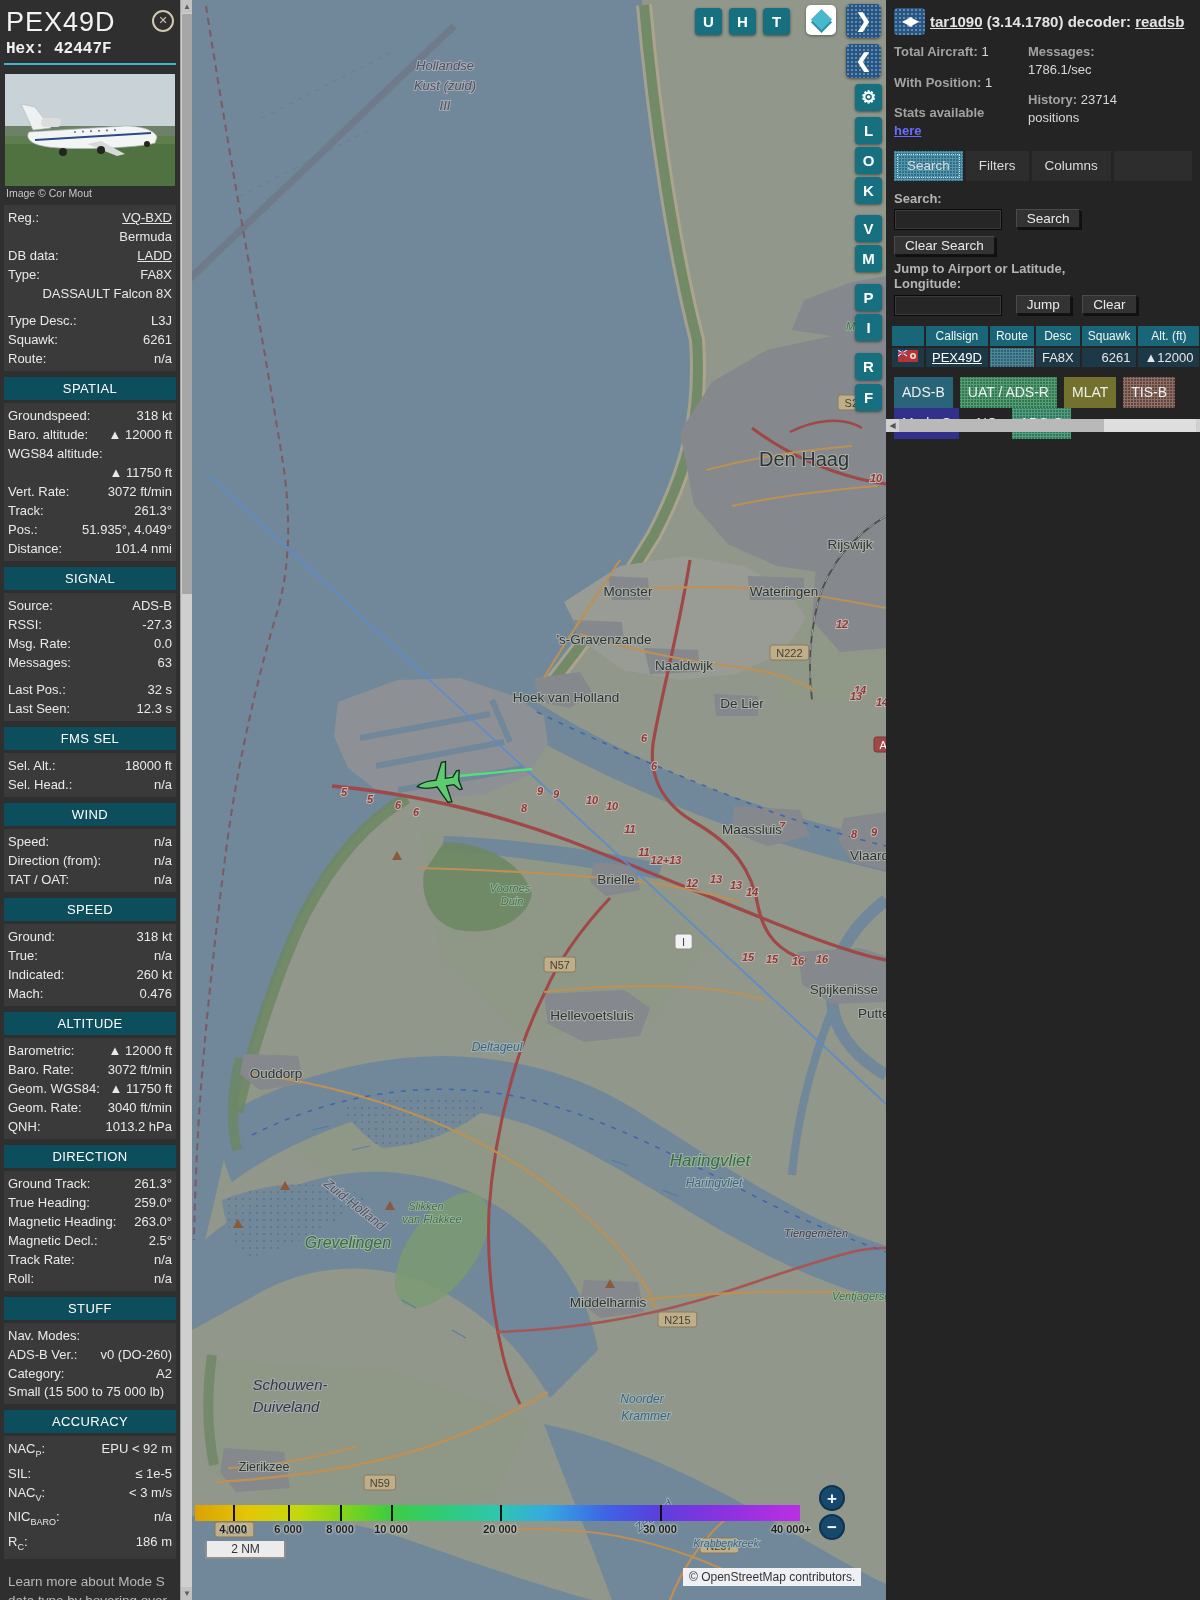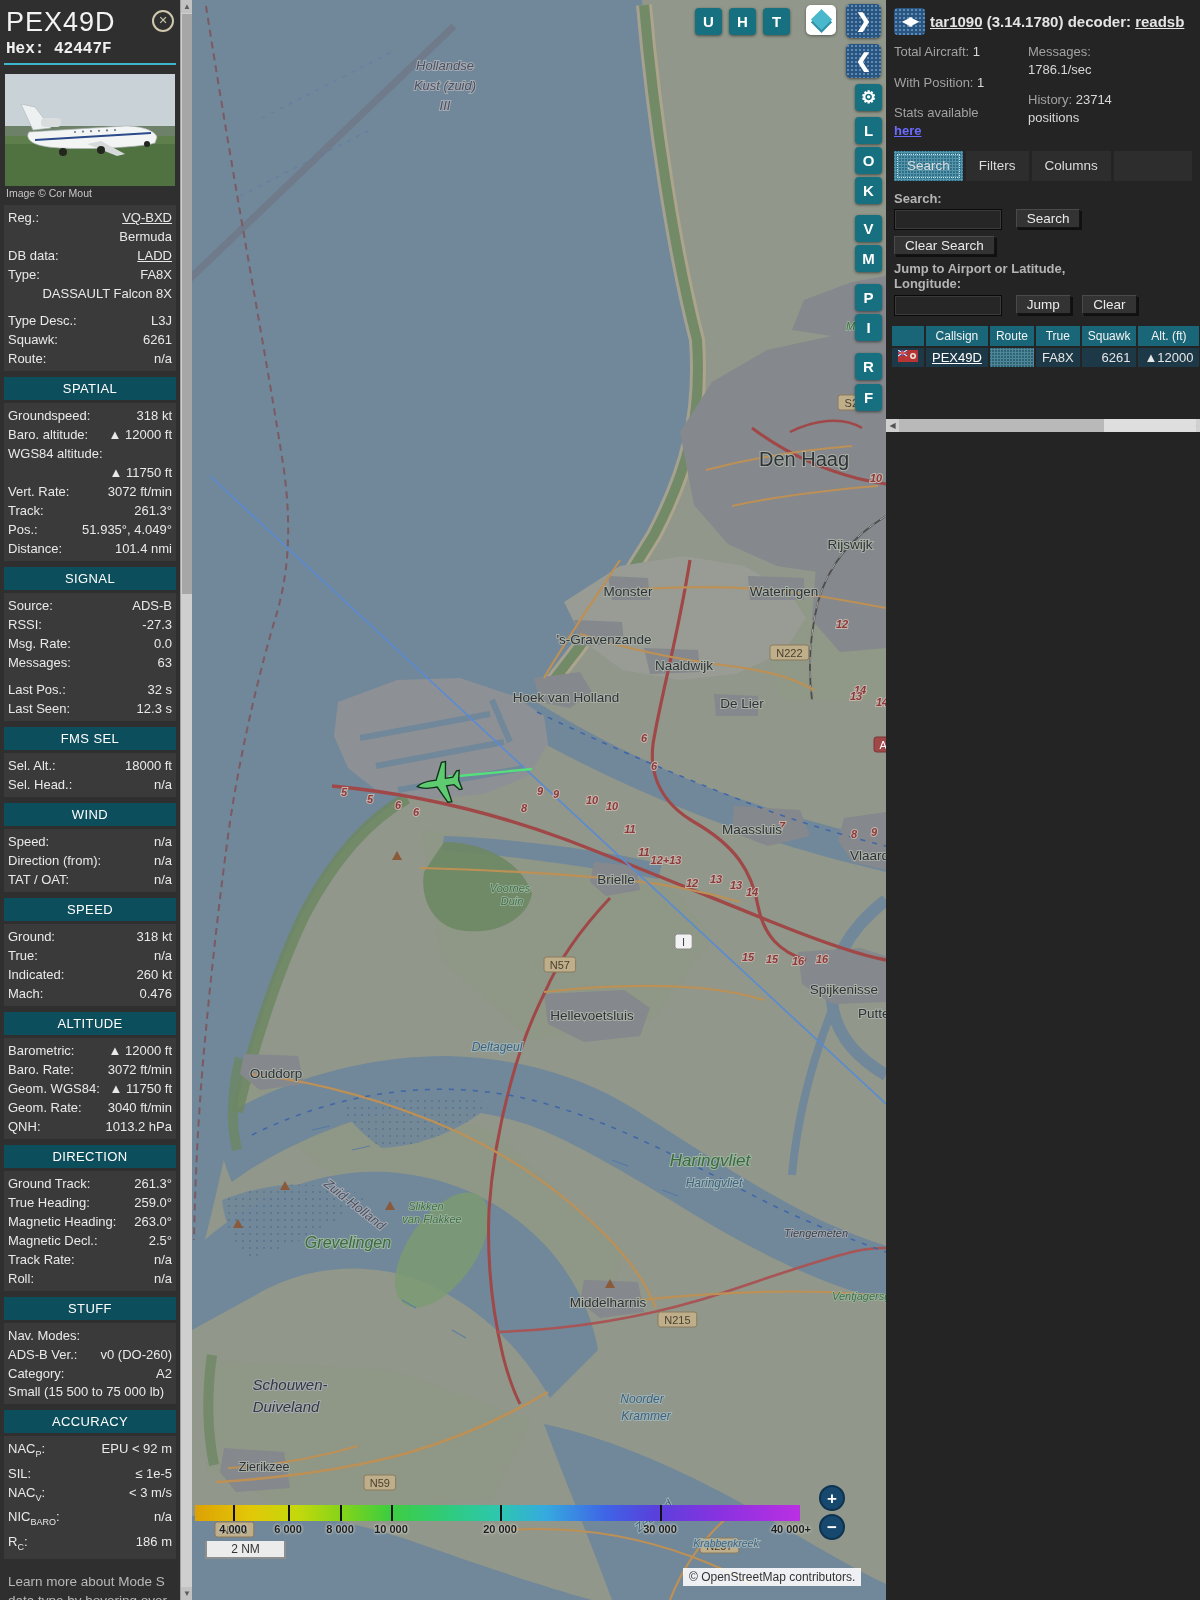--- a/index.html
+++ b/index.html
@@ -72,21 +72,21 @@
   .badge-text.white{fill:#445;}
 
   
   #panel{position:absolute;left:886px;top:0;width:314px;height:1600px;background:#242424;color:#cfcfcf;font-size:13px;overflow:hidden;}
   .p-title{padding:8px 8px 2px 8px;font-weight:bold;font-size:15px;color:#e4e4e4;display:flex;align-items:center;gap:5px;}
   .toggle-ic{flex:0 0 auto;width:31px;height:27px;border-radius:4px;background-color:#2a5580;background-image:radial-gradient(#5c8cb8 1px,rgba(0,0,0,0) 1.2px);background-size:4px 4px;color:#fff;font-size:12px;text-align:center;line-height:27px;letter-spacing:-2px;cursor:pointer;}
   .p-title a{color:#e4e4e4;text-decoration:underline;cursor:pointer;}
   .stats{display:flex;padding:6px 8px 0 8px;line-height:1.35;}
   .stats .c1{width:134px;}
   .stats .c2{flex:1;}
-  .stat-lbl{font-weight:normal;color:#a2a2a2;text-align:center;}
+  .stat-lbl{font-weight:bold;color:#a2a2a2;text-align:center;}
   .stat-val{color:#d8d8d8;}
   .stat-item{margin-bottom:13px;}
   .here-lnk{color:#6b6bff;font-weight:bold;text-decoration:underline;cursor:pointer;}
   .tabs{display:flex;gap:3px;margin:12px 8px 0 8px;height:30px;}
   .tab{background:#2d2d2d;color:#dcdcdc;padding:0 13px;line-height:30px;font-size:13.5px;cursor:pointer;}
   .tab.active{background-color:#2e7089;background-image:radial-gradient(rgba(160,215,230,.35) 1px,rgba(0,0,0,0) 1.2px);background-size:3px 3px;outline:1px dotted #bfe3ef;outline-offset:-4px;}
   .tab-fill{flex:1;background:#2d2d2d;}
   .form{padding:10px 8px 0 8px;}
   .f-label{font-weight:bold;color:#b4b4b4;margin-bottom:3px;}
   .f-row{margin-bottom:6px;}
@@ -714,21 +714,21 @@
         <span class="btn">Clear</span>
       </div>
     </div>
 
     <table id="ac-table">
       <thead>
           <tr id="ac-thead">
             <th>&nbsp;</th>
             <th>Callsign</th>
             <th>Route</th>
-            <th>True</th>
+            <th>Desc</th>
             <th>Squawk</th>
             <th>Alt. (ft)</th>
           </tr>
         </thead>
       <tbody>
         <tr>
           <td>
             <svg width="20" height="12">
               <rect width="20" height="12" fill="#b83434"></rect>
               <rect width="9" height="6" fill="#2b3a8c"></rect>
@@ -741,20 +741,24 @@
           <td><span class="cs-link">PEX49D</span></td>
           <td class="hl">&nbsp;</td>
           <td>FA8X</td>
           <td class="num">6261</td>
           <td class="num">▲12000</td>
 
         </tr>
       </tbody>
     </table>
 
+    <div class="chips" id="chips">
+        <div><span class="chip chip-adsb">ADS-B</span><span class="chip chip-uat dotty">UAT / ADS-R</span><span class="chip chip-mlat">MLAT</span><span class="chip chip-tisb dotty">TIS-B</span></div>
+        <div><span class="chip chip-modes">Mode-S</span><span class="chip chip-ais">AIS</span><span class="chip chip-adsc dotty">ADS-C</span></div>
+      </div>
 
     <div class="hscroll">
       <div class="hs-btn">◀</div>
       <div class="hs-track">
           <div class="hs-thumb"></div>
         </div>
       <div class="hs-btn">▶</div>
     </div>
   </section>
 </div>

